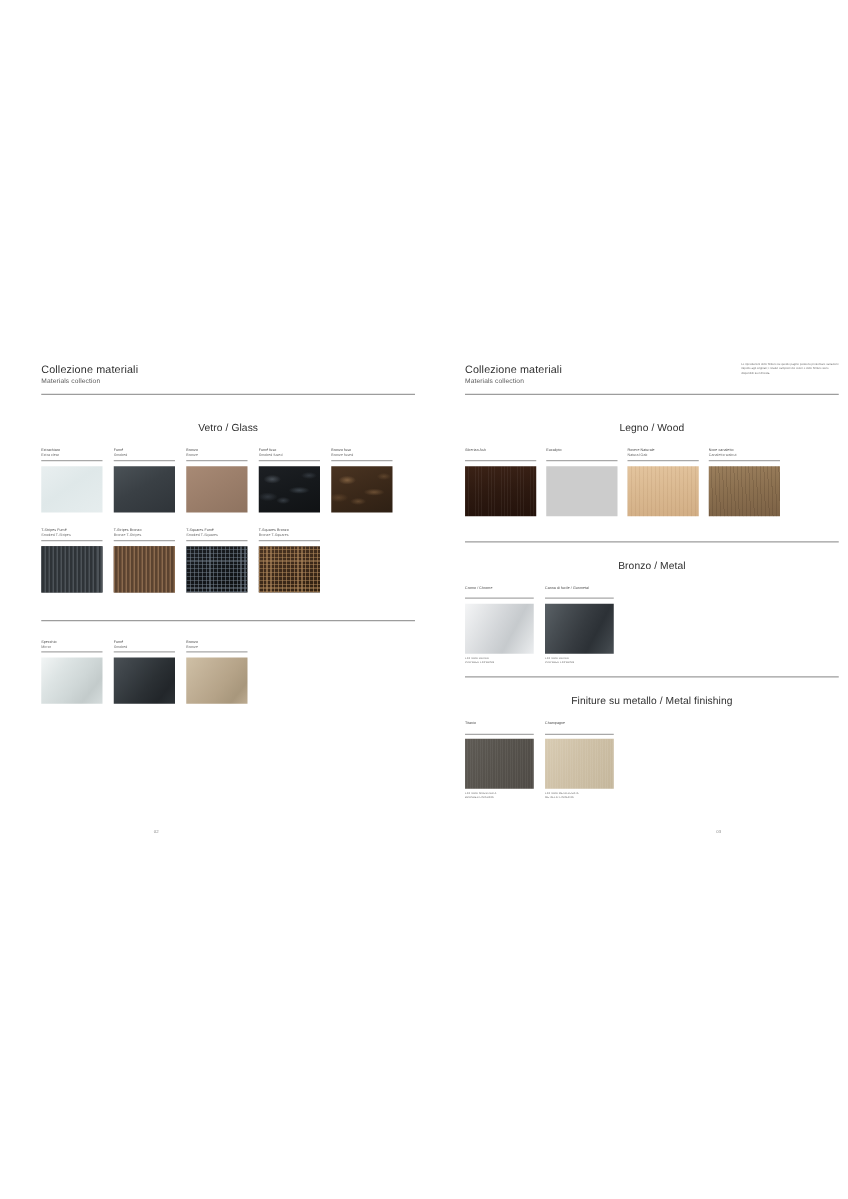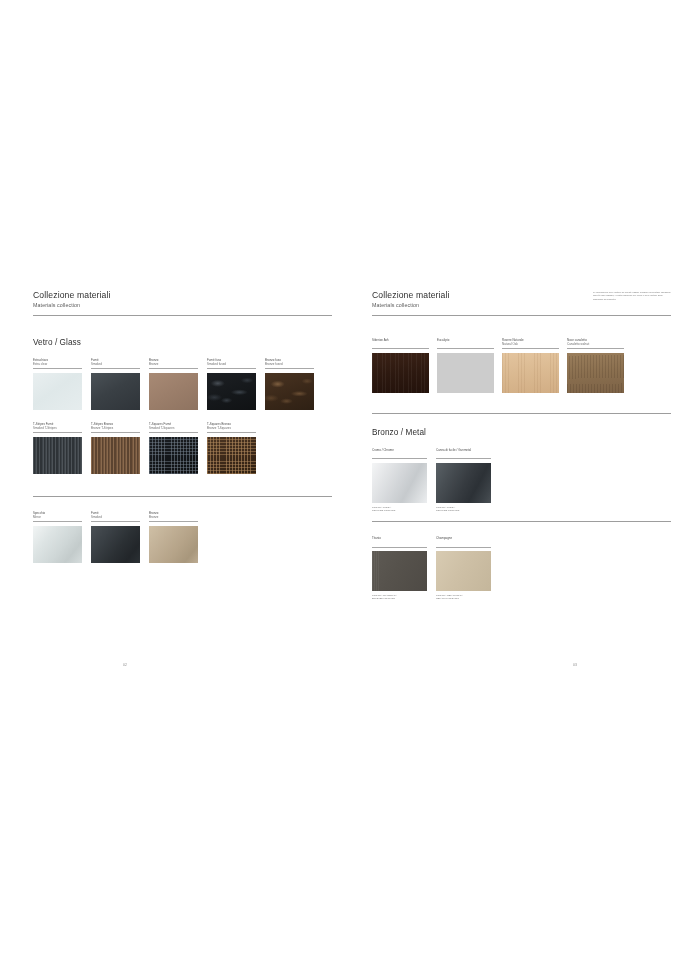--- a/index.html
+++ b/index.html
@@ -69,20 +69,21 @@
     letter-spacing: 0.01em;
   }
 
   
   .section { margin-top: 17px; }
   .section-title {
     font-size: 8.2px;
     color: #2f2f2f;
     letter-spacing: 0.01em;
     margin-bottom: 11px;
+    text-align: center;
   }
   .section.tight { margin-top: 14px; }
 
   
   .swatch-row {
     display: flex;
     gap: 9px;
   }
   .swatch-row.wood { gap: 8px; }
   .swatch {
@@ -396,20 +397,21 @@
   <div class="page page-right">
 
     <div class="running-head">
       <div class="rh-title">Collezione materiali</div>
       <div class="rh-sub">Materials collection</div>
       <div class="disclaimer">Le riproduzioni delle finiture su queste pagine possono presentare variazioni rispetto agli originali; i relativi campioni dei colori e delle finiture sono disponibili su richiesta.</div>
       <div class="rh-rule"></div>
     </div>
 
     <div class="section">
+      <div class="section-title">Legno / Wood</div>
 
       <div class="swatch-row wood">
         <div class="swatch wide">
           <div class="sw-label">
             <span class="it">Siberian Ash</span>
             <span class="en"></span>
           </div>
           <div class="sw-rule"></div>
           <div class="sw-chip m-ash"></div>
         </div>
@@ -467,20 +469,21 @@
             <span>FINITURA LUCIDA</span>
             <span class="en2">POLISHED FINISHING</span>
           </div>
         </div>
       </div>
     </div>
 
     <div class="rh-rule" style="margin-top:9px;"></div>
 
     <div class="section tight">
+      <div class="section-title">Finiture su metallo / Metal finishing</div>
 
       <div class="swatch-row">
         <div class="swatch metal">
           <div class="sw-label">
             <span class="it">Titanio</span>
           </div>
           <div class="sw-rule"></div>
           <div class="sw-chip m-titanio"></div>
           <div class="sw-caption">
             <span>FINITURA SPAZZOLATA</span>

